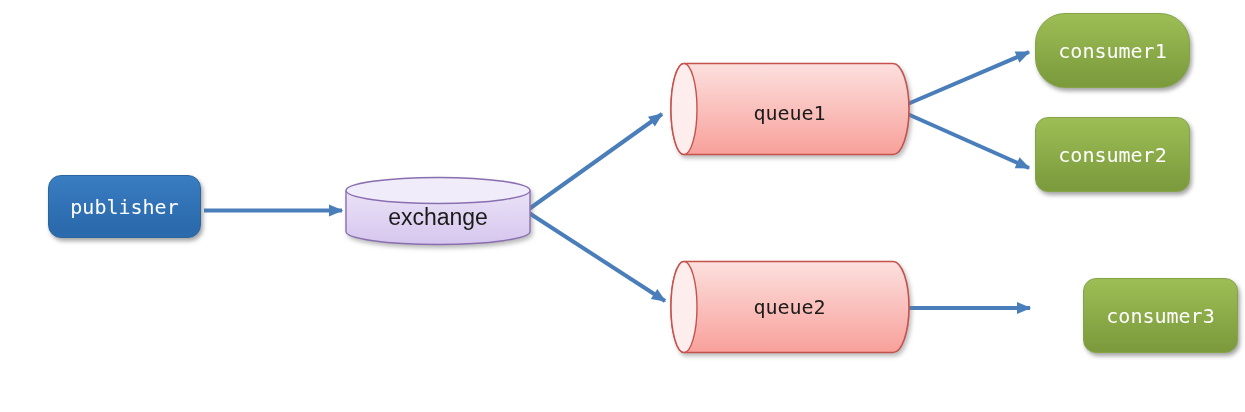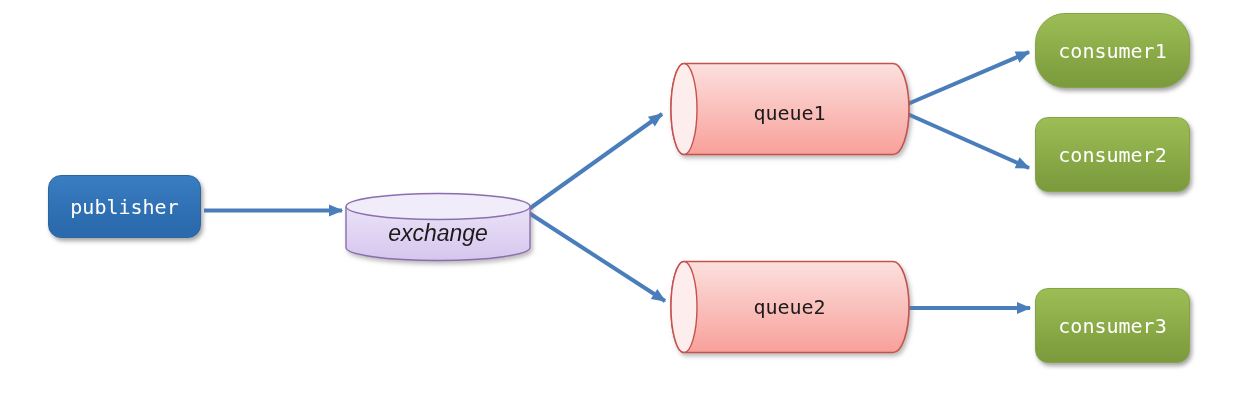--- a/index.html
+++ b/index.html
@@ -27,29 +27,29 @@
     background: linear-gradient(180deg, var(--publisher-top, #3a7dc1) 0%, var(--publisher-bottom, #2a6aad) 85%);
     border: 1px solid var(--publisher-border, #2a65a0);
   }
   .box.consumer {
     left: 1035px; width: 155px; height: 75px;
     background: linear-gradient(180deg, var(--consumer-top, #9dbe55) 0%, var(--consumer-bottom, #7b9b3d) 95%);
     border: 1px solid var(--consumer-border, #84a447);
   }
   .box.consumer1 { top: 13px; border-radius: 30px; }
   .box.consumer2 { top: 117px; }
-  .box.consumer3 { top: 288px; }
+  .box.consumer3 { top: 278px; margin-left: 48px; }
   .label-light { color: var(--label-light, #fff); font-size: 20px; letter-spacing: 0px; }
   .cyl { position: absolute; }
   .cyl svg { display: block; filter: drop-shadow(2px 3px 2px rgba(120,120,120,0.5)); }
   .cyl .cyl-label {
     position: absolute; inset: 0; display: flex; align-items: center; justify-content: center;
     color: var(--label-dark, #1b1b1b); font-size: 20px;
   }
-  .cyl.exchange { left: 344px; top: 192px; width: 188px; height: 70px; font-style: italic; }
+  .cyl.exchange { left: 344px; top: 176px; width: 188px; height: 70px; }
   .cyl.exchange .cyl-label {
     padding-top: 12px; font-family: "Liberation Sans", sans-serif; font-size: 23px;
   }
   .cyl.queue1 { left: 669px; top: 62px;  width: 241px; height: 102px; }
   .cyl.queue2 { left: 669px; top: 260px; width: 241px; height: 94px; }
   .queue-body-fill  { fill: url(#gradQueue); stroke: var(--queue-border, #c6524e); stroke-width: 1.6; }
   .queue-cap-fill   { fill: var(--queue-cap, #fdeeed); stroke: var(--queue-border, #c6524e); stroke-width: 1.4; }
   .ex-body-fill     { fill: url(#gradExchange); stroke: var(--exchange-border, #8a6fb0); stroke-width: 1.4; }
   .ex-top-fill      { fill: var(--exchange-top, #f1ecfa); stroke: var(--exchange-border, #8a6fb0); stroke-width: 1.4; }
   .stop-q-light  { stop-color: var(--queue-light, #fce0de); }

